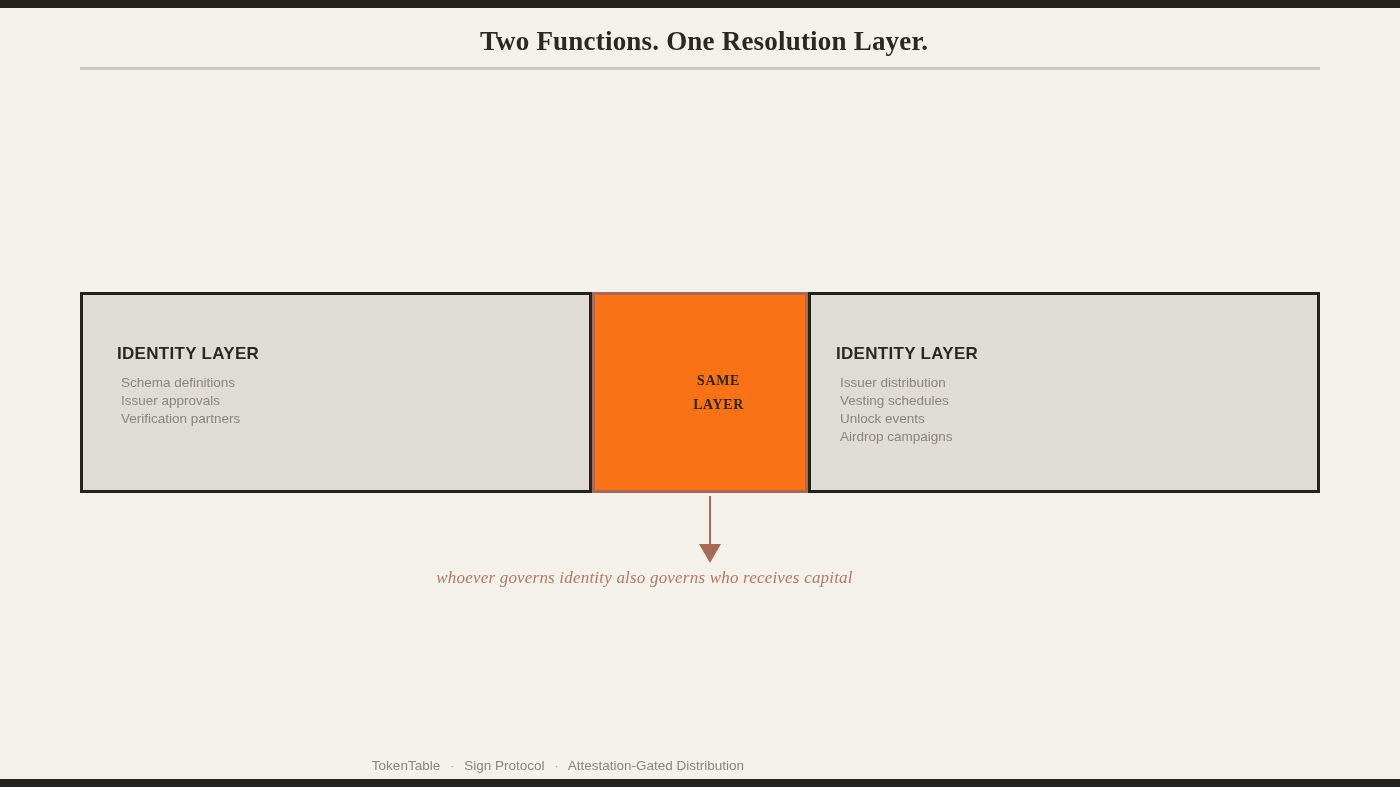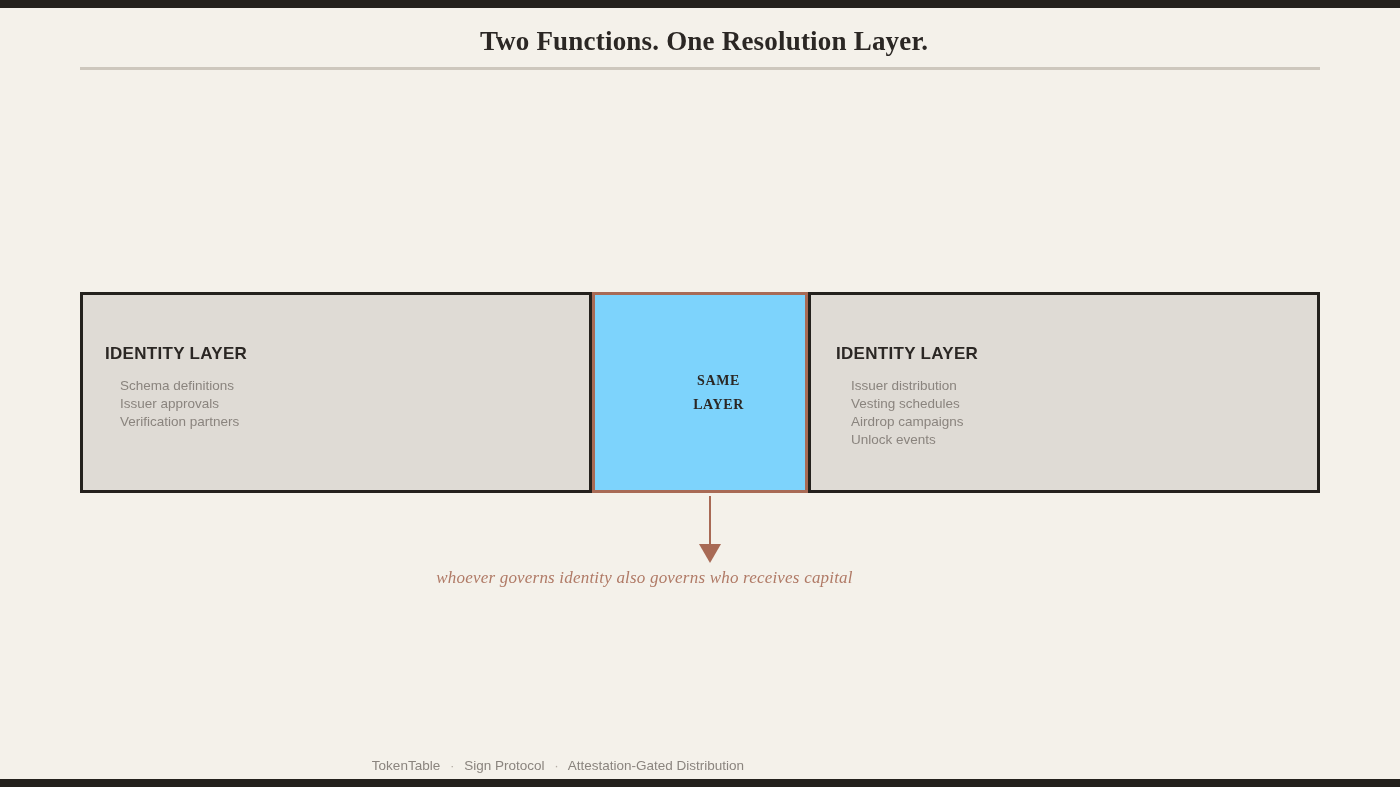--- a/index.html
+++ b/index.html
@@ -58,50 +58,50 @@
 
   .panel {
     box-sizing: border-box;
     position: relative;
   }
 
   .panel.side {
     flex: 0 0 512px;
     background: #dfdbd5;
     border: 3px solid #24211d;
-    padding: 50px 0 0 22px;
+    padding: 50px 0 0 34px;
   }
   .panel.side.right {
     flex: 0 0 512px;
     padding-left: 25px;
   }
 
   .panel.center {
     flex: 0 0 216px;
-    background: #7dd3fc;
+    background: #f97316;
     border: 3px solid #a86a55;
     display: flex;
     flex-direction: column;
     justify-content: center;
     gap: 0;
     padding-left: 37px;
   }
 
   .panel-heading {
     font-size: 17px;
     font-weight: bold;
     color: #2b2724;
     letter-spacing: 0.3px;
     margin: 0 0 12px 0;
     line-height: 1;
   }
 
   .panel-list {
     list-style: none;
-    margin: 15px;
+    margin: 4px;
     padding: 0;
   }
   .panel-list li {
     font-size: 13.5px;
     color: #8a847e;
     line-height: 18px;
   }
 
   .center-line {
     font-family: "Liberation Serif", "DejaVu Serif", serif;
@@ -188,22 +188,22 @@
   <div class="panel center">
     <div class="center-line">SAME</div>
     <div class="center-line">LAYER</div>
   </div>
 
   <div class="panel side right">
     <div class="panel-heading">IDENTITY LAYER</div>
     <ul class="panel-list">
       <li>Issuer distribution</li>
       <li>Vesting schedules</li>
+      <li>Unlock events</li>
       <li>Airdrop campaigns</li>
-      <li>Unlock events</li>
     </ul>
   </div>
 
 </div>
 
 <div class="arrow">
   <div class="arrow-stem"></div>
   <div class="arrow-head"></div>
 </div>
 

